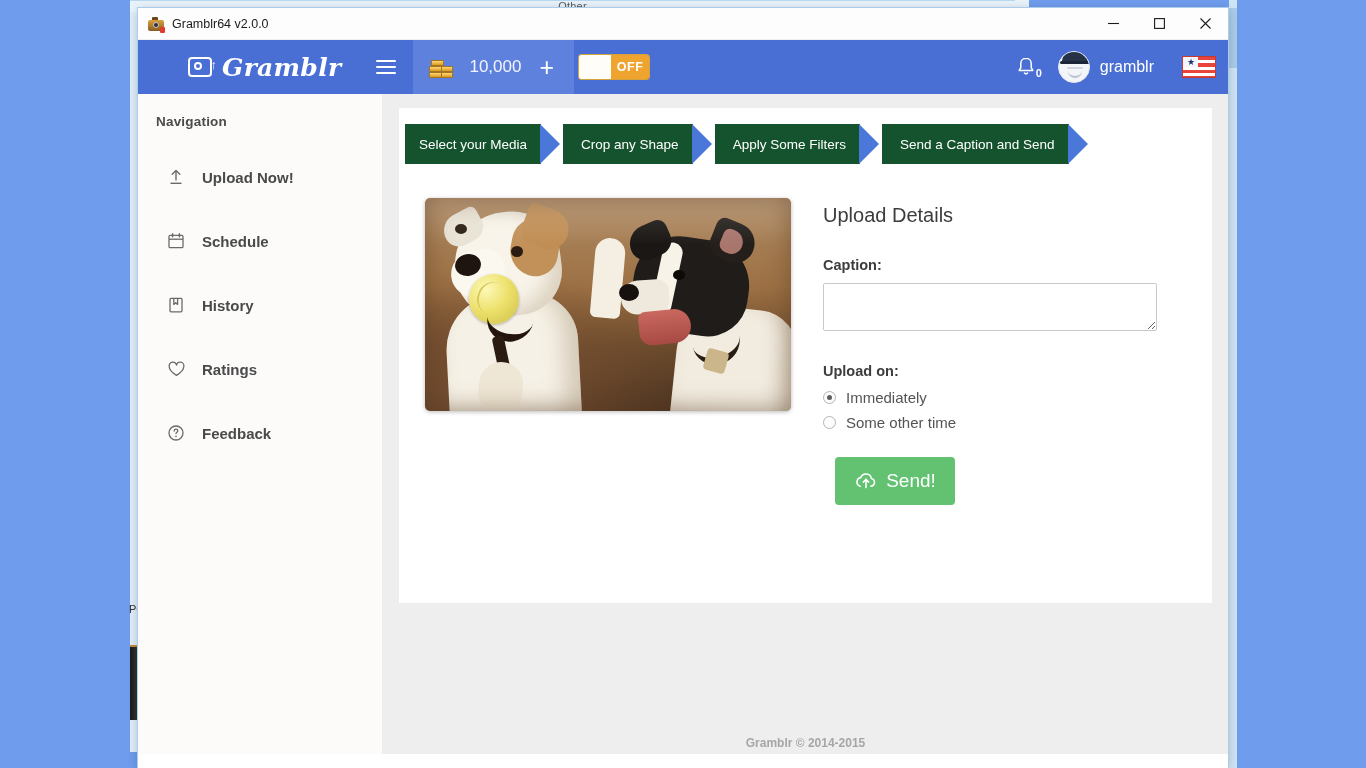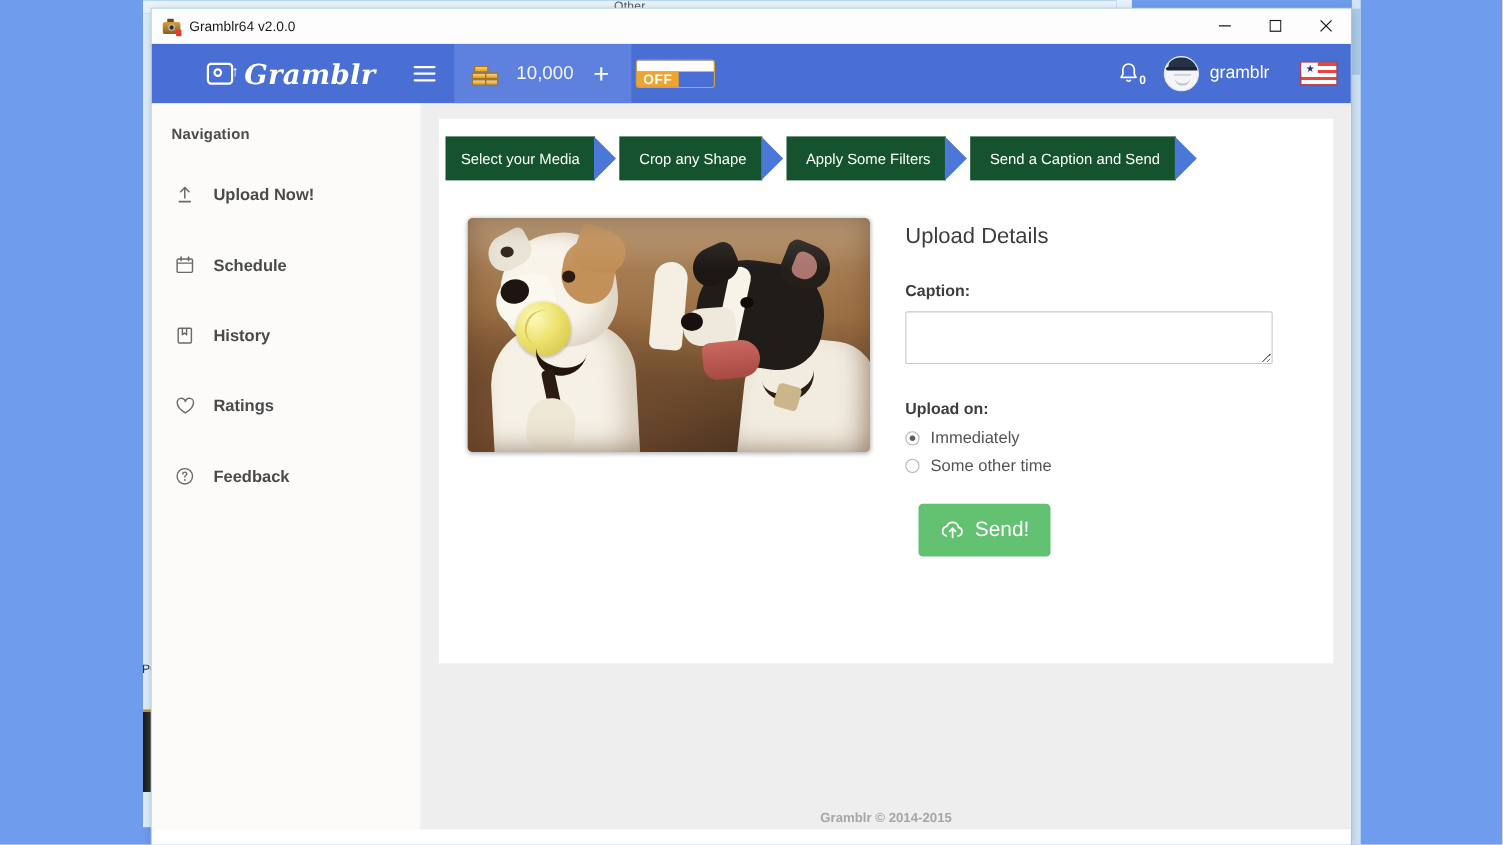--- a/index.html
+++ b/index.html
@@ -179,21 +179,20 @@
     font-size: 25px; line-height: 25px; color: #fff;
     font-weight: 300; cursor: pointer; padding: 0 4px;
   }
   #toggle-switch {
     align-self: center;
     display: flex; align-items: stretch;
     width: 72px; height: 26px;
     border-radius: 3px; overflow: hidden;
     border: 1px solid #d6a23b; cursor: pointer;
     margin-left: 4px;
-    flex-direction: column;
   }
   #toggle-switch .knob { flex: 1 1 auto; background: #fffdf7; }
   #toggle-switch .lbl {
     flex: 0 0 auto; width: 38px;
     background: #f0a430; color: #fff;
     font-size: 12.5px; font-weight: bold;
     display: flex; align-items: center; justify-content: center;
     letter-spacing: .5px;
   }
   #nav-right {
@@ -264,21 +263,21 @@
     background: #fcfbfa;
     border-right: 1px solid #eeecea;
     padding-top: 20px;
   }
   #sidebar-title {
     font-size: 13.5px; font-weight: bold; color: #4b4b4b;
     padding: 0 0 16px 18px; letter-spacing: .2px;
   }
   .nav-item {
     display: flex; align-items: center; gap: 16px;
-    height: 64px; padding-left: 20px;
+    height: 64px; padding-left: 28px;
     cursor: pointer;
   }
   .nav-item .ico {
     width: 20px; height: 20px; flex: 0 0 auto;
     display: flex; align-items: center; justify-content: center;
     color: #6a6a6a;
   }
   .nav-item .lbl {
     font-size: 15px; font-weight: bold; color: #4a4a4a;
   }

